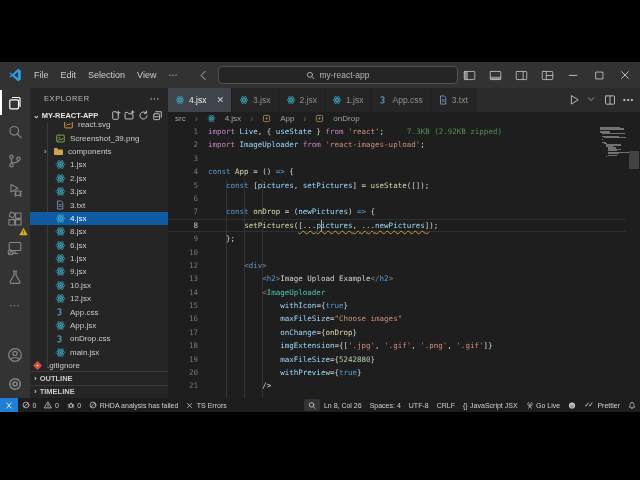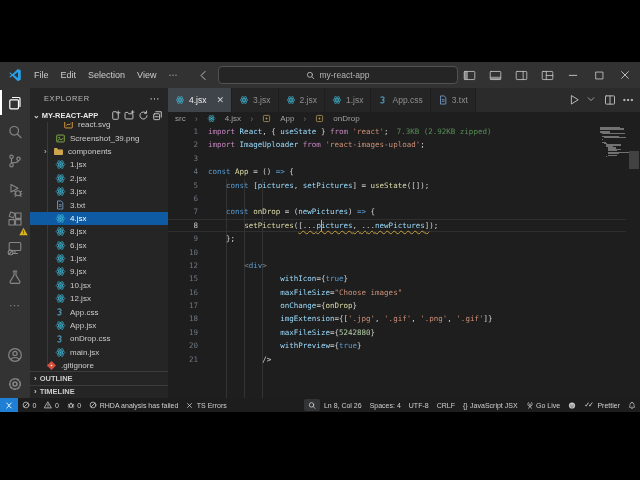--- a/index.html
+++ b/index.html
@@ -40,21 +40,21 @@
   #project-row{height:14px;display:flex;align-items:center;font-size:7.5px;font-weight:bold;color:#e7e7e7;padding-left:3px;}
   #project-row .chev{font-size:8px;margin-right:2px;color:#cccccc;}
   #project-actions{margin-left:auto;display:flex;gap:3px;padding-right:5px;color:#c5c5c5;}
   #project-actions .ico{width:11px;height:11px;}
   #tree{flex:1;position:relative;overflow:hidden;}
   #tree-guide{position:absolute;left:17px;top:0;width:1px;height:245px;background:#3a3a3a;}
   .tree-row{position:relative;height:13.4px;display:flex;align-items:center;font-size:8px;color:#cccccc;white-space:nowrap;}
   .tree-row .ficon{width:11px;height:11px;margin-right:4px;display:flex;align-items:center;flex-shrink:0;}
   .tree-row.depth2{padding-left:25px;}
   .tree-row.depth2.haschev{padding-left:14px;}
-  .tree-row.depth1{padding-left:16px;}
+  .tree-row.depth1{padding-left:2px;}
   .tree-row .chev{width:9px;font-size:8px;color:#cccccc;flex-shrink:0;}
   .tree-row.selected{background:#0e5ba4;color:#ffffff;}
   .section-row{height:12.5px;border-top:1px solid #3c3c3c;display:flex;align-items:center;
                font-size:7.5px;font-weight:bold;color:#cccccc;padding-left:4px;gap:3px;flex-shrink:0;}
   .section-row .chev{font-size:8px;}
 
   
   #editorgroup{flex:1;display:flex;flex-direction:column;background:#1e1e1e;min-width:0;}
   #tabbar{height:24px;background:#2b2b2c;display:flex;align-items:stretch;flex-shrink:0;}
   .tab{display:flex;align-items:center;gap:4px;padding:0 7px;font-size:8.5px;color:#8f8f8f;
@@ -69,21 +69,21 @@
   #breadcrumb .bicon{width:9px;height:9px;display:flex;align-items:center;}
 
   
   #code{position:relative;flex:1;overflow:hidden;font-family:"DejaVu Sans Mono",monospace;font-size:7.5px;}
   .code-line{position:relative;height:13.4px;line-height:13.4px;white-space:pre;padding-left:40px;}
   .lnum{position:absolute;left:0;top:0;width:30px;text-align:right;color:#6e7681;}
   .lnum.cur{color:#c6c6c6;}
   .tk-kw{color:#c586c0}.tk-cs{color:#569cd6}.tk-vr{color:#9cdcfe}.tk-fn{color:#dcdcaa}
   .tk-st{color:#ce9178}.tk-nm{color:#b5cea8}.tk-pn{color:#d4d4d4}.tk-ag{color:#808080}
   .tk-tg{color:#569cd6}.tk-cp{color:#4ec9b0}.tk-at{color:#9cdcfe}.tk-tx{color:#d4d4d4}
-  .tk-ic{color:#568f56;margin-left:8px;}
+  .tk-ic{color:#568f56;margin-left:23px;}
   .tk-ul{text-decoration:underline wavy #c8a23d 1px;text-underline-offset:2px;}
   .indent-guide{position:absolute;top:54px;width:1px;height:219px;background:#333333;}
   #cur-line{position:absolute;left:0;top:93.8px;height:13.4px;width:calc(100% - 14px);
             border-top:1px solid #2f2f2f;border-bottom:1px solid #2f2f2f;box-sizing:border-box;}
   #caret{position:absolute;left:152.9px;top:95px;width:1.2px;height:10.5px;background:#aeafad;}
   #minimap{position:absolute;right:13px;top:2px;width:27px;height:200px;}
   .mm-line{position:absolute;height:1.3px;background:#8f8f8f;opacity:.75;}
   #scrollbar{position:absolute;right:0;top:0;width:12px;height:100%;}
   #scroll-thumb{position:absolute;right:1px;top:26px;width:10px;height:18px;background:#424242;}
 
@@ -674,31 +674,33 @@
               <div class="mm-line" style="top: 26.1px; left: 8px; width: 10.5px;"></div>
               <div class="mm-line" style="top: 27.55px; left: 8px; width: 9px;"></div>
               <div class="mm-line" style="top: 29px; left: 6px; width: 1px;"></div>
             </div>
           <div id="scrollbar">
             <div id="scroll-thumb"></div>
           </div>
         <div class="indent-guide" style="left: 58px;"></div>
             <div class="indent-guide" style="left: 76px;"></div>
             <div class="indent-guide" style="left: 94px;"></div>
-            <div class="code-line"><div class="lnum">1</div><span class="tk-kw">import </span><span class="tk-vr">React</span><span class="tk-pn">, { </span><span class="tk-vr">useState</span><span class="tk-pn"> } </span><span class="tk-kw">from </span><span class="tk-st">'react'</span><span class="tk-pn">;</span><span class="tk-ic">7.3KB (2.92KB zipped)</span></div>
+            <div class="code-line"><div class="lnum">1</div><span class="tk-kw">import </span><span class="tk-vr">Live</span><span class="tk-pn">, { </span><span class="tk-vr">useState</span><span class="tk-pn"> } </span><span class="tk-kw">from </span><span class="tk-st">'react'</span><span class="tk-pn">;</span><span class="tk-ic">7.3KB (2.92KB zipped)</span></div>
             <div class="code-line"><div class="lnum">2</div><span class="tk-kw">import </span><span class="tk-vr">ImageUploader</span><span class="tk-kw"> from </span><span class="tk-st">'react-images-upload'</span><span class="tk-pn">;</span></div>
             <div class="code-line"><div class="lnum">3</div></div>
             <div class="code-line"><div class="lnum">4</div><span class="tk-cs">const </span><span class="tk-fn">App</span><span class="tk-pn"> = () </span><span class="tk-cs">=&gt;</span><span class="tk-pn"> {</span></div>
             <div class="code-line"><div class="lnum">5</div><span class="tk-pn">    </span><span class="tk-cs">const</span><span class="tk-pn"> [</span><span class="tk-vr">pictures</span><span class="tk-pn">, </span><span class="tk-vr">setPictures</span><span class="tk-pn">] = </span><span class="tk-fn">useState</span><span class="tk-pn">([]);</span></div>
             <div class="code-line"><div class="lnum">6</div></div>
             <div class="code-line"><div class="lnum">7</div><span class="tk-pn">    </span><span class="tk-cs">const </span><span class="tk-fn">onDrop</span><span class="tk-pn"> = (</span><span class="tk-vr">newPictures</span><span class="tk-pn">) </span><span class="tk-cs">=&gt;</span><span class="tk-pn"> {</span></div>
             <div class="code-line"><div class="lnum cur">8</div><span class="tk-pn">        </span><span class="tk-fn">setPictures</span><span class="tk-pn">(</span><span class="tk-pn tk-ul">[...</span><span class="tk-vr tk-ul">pictures</span><span class="tk-pn tk-ul">, ...</span><span class="tk-vr tk-ul">newPictures</span><span class="tk-pn tk-ul">]</span><span class="tk-pn">);</span></div>
             <div class="code-line"><div class="lnum">9</div><span class="tk-pn">    };</span></div>
             <div class="code-line"><div class="lnum">10</div></div>
             <div class="code-line"><div class="lnum">12</div><span class="tk-pn">        </span><span class="tk-ag">&lt;</span><span class="tk-tg">div</span><span class="tk-ag">&gt;</span></div>
+            <div class="code-line"><div class="lnum">13</div><span class="tk-pn">            </span><span class="tk-ag">&lt;</span><span class="tk-tg">h2</span><span class="tk-ag">&gt;</span><span class="tk-tx">Image Upload Example</span><span class="tk-ag">&lt;/</span><span class="tk-tg">h2</span><span class="tk-ag">&gt;</span></div>
+            <div class="code-line"><div class="lnum">14</div><span class="tk-pn">            </span><span class="tk-ag">&lt;</span><span class="tk-cp">ImageUploader</span></div>
             <div class="code-line"><div class="lnum">15</div><span class="tk-pn">                </span><span class="tk-at">withIcon</span><span class="tk-pn">={</span><span class="tk-cs">true</span><span class="tk-pn">}</span></div>
             <div class="code-line"><div class="lnum">16</div><span class="tk-pn">                </span><span class="tk-at">maxFileSize</span><span class="tk-pn">=</span><span class="tk-st">"Choose images"</span></div>
             <div class="code-line"><div class="lnum">17</div><span class="tk-pn">                </span><span class="tk-at">onChange</span><span class="tk-pn">={</span><span class="tk-fn">onDrop</span><span class="tk-pn">}</span></div>
             <div class="code-line"><div class="lnum">18</div><span class="tk-pn">                </span><span class="tk-at">imgExtension</span><span class="tk-pn">={[</span><span class="tk-st">'.jpg'</span><span class="tk-pn">, </span><span class="tk-st">'.gif'</span><span class="tk-pn">, </span><span class="tk-st">'.png'</span><span class="tk-pn">, </span><span class="tk-st">'.gif'</span><span class="tk-pn">]}</span></div>
             <div class="code-line"><div class="lnum">19</div><span class="tk-pn">                </span><span class="tk-at">maxFileSize</span><span class="tk-pn">={</span><span class="tk-nm">5242880</span><span class="tk-pn">}</span></div>
             <div class="code-line"><div class="lnum">20</div><span class="tk-pn">                </span><span class="tk-at">withPreview</span><span class="tk-pn">={</span><span class="tk-cs">true</span><span class="tk-pn">}</span></div>
             <div class="code-line"><div class="lnum">21</div><span class="tk-pn">            /&gt;</span></div>
           </div>
       </div>
     </div>

